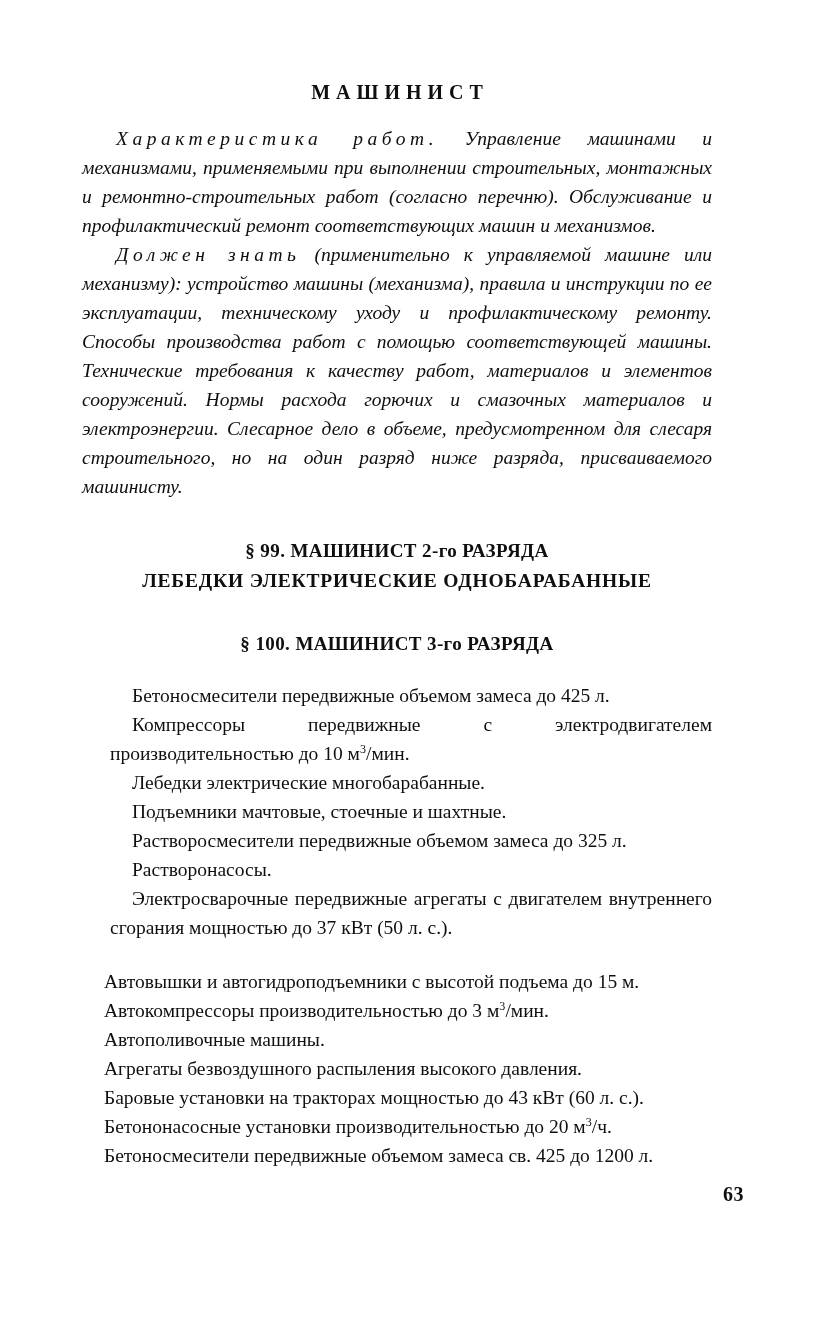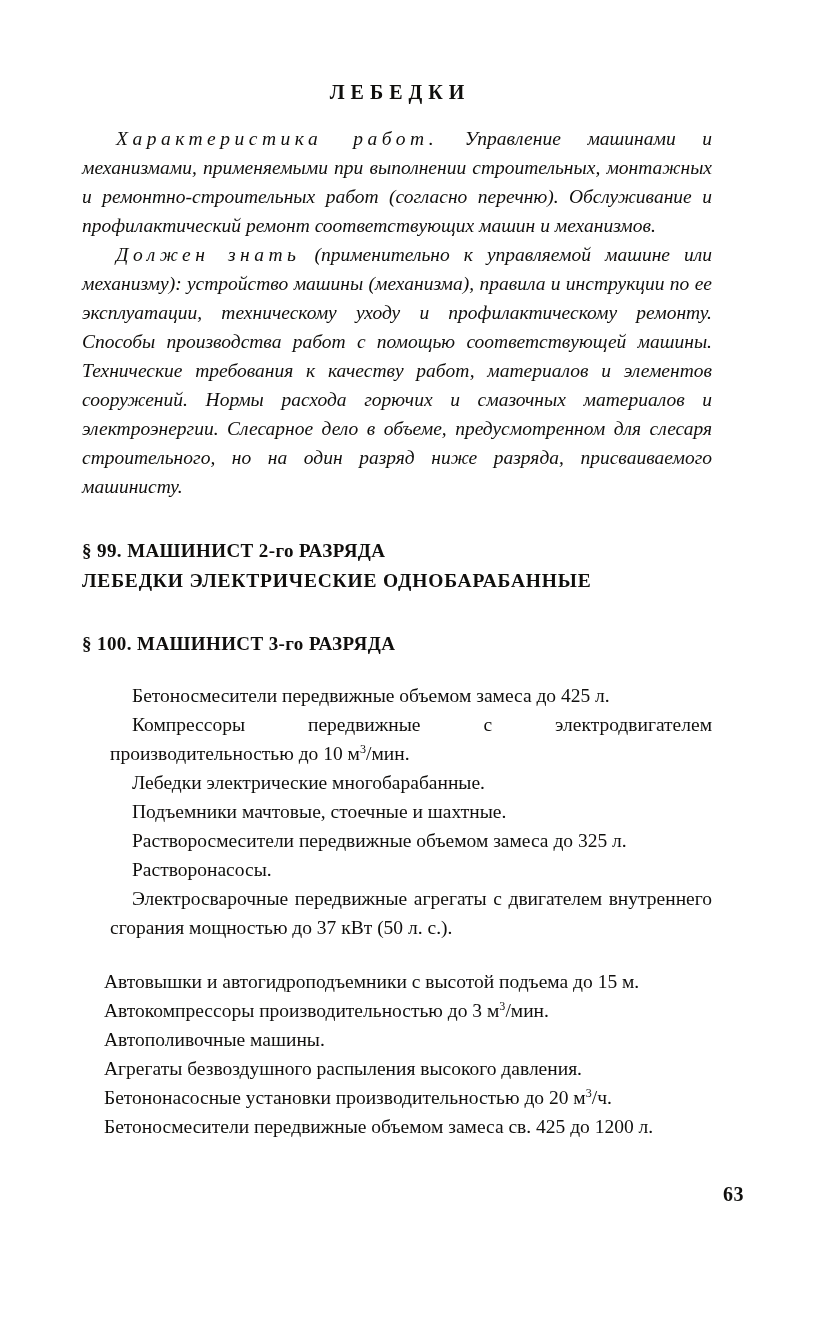--- a/index.html
+++ b/index.html
@@ -57,21 +57,21 @@
     padding-top: 36px;
     text-align: center;
     font-size: 18px;
     font-weight: bold;
     letter-spacing: 4.2px;
     text-indent: 4.2px;
     line-height: 1.3;
   }
   .sec-heading {
     margin: 0;
-    text-align: left;
+    text-align: center;
     font-size: 19px;
     font-weight: bold;
     line-height: 30px;
     letter-spacing: 0.4px;
   }
   .sec-heading.s99   { padding-top: 35px; }
   .sec-heading.s99b  { font-size: 19.5px; letter-spacing: 0.8px; }
   .sec-heading.s100  { padding-top: 33px; }
   .sec-heading.s101  { padding-top: 46px; }
 
@@ -106,21 +106,21 @@
     font-weight: bold;
     letter-spacing: 0.5px;
   }
 </style>
 </head>
 <body>
 
 <div class="page">
   <div class="content">
 
-    <h1 class="doc-title">ЛЕБЕДКИ</h1>
+    <h1 class="doc-title">МАШИНИСТ</h1>
 
     <p class="para first"><span class="spaced">Характеристика работ.</span><span> Управление машинами и механизмами, применяемыми при выполнении строительных, монтажных и ремонтно-строительных работ (согласно перечню). Обслуживание и профилактический ремонт соответствующих машин и механизмов.</span></p>
 
     <p class="para"><span class="spaced">Должен знать</span><span> (применительно к управляемой машине или механизму): устройство машины (механизма), правила и инструкции по ее эксплуатации, техническому уходу и профилактическому ремонту. Способы производства работ с помощью соответствующей машины. Технические требования к качеству работ, материалов и элементов сооружений. Нормы расхода горючих и смазочных материалов и электроэнергии. Слесарное дело в объеме, предусмотренном для слесаря строительного, но на один разряд ниже разряда, присваиваемого машинисту.</span></p>
 
 
     <h3 class="sec-heading s99">§ 99. МАШИНИСТ 2-го РАЗРЯДА</h3>
     <h3 class="sec-heading s99b">ЛЕБЕДКИ ЭЛЕКТРИЧЕСКИЕ ОДНОБАРАБАННЫЕ</h3>
 
     <h3 class="sec-heading s100">§ 100. МАШИНИСТ 3-го РАЗРЯДА</h3>
@@ -132,20 +132,21 @@
       <li class="nojust">Растворосмесители передвижные объемом замеса до 325 л.</li>
       <li class="nojust">Растворонасосы.</li>
       <li>Электросварочные передвижные агрегаты с двигателем внутреннего сгорания мощностью до 37 кВт (50 л. с.).</li>
     </ul>
 
     <ul class="entries after-101">
       <li class="nojust">Автовышки и автогидроподъемники с высотой подъема до 15 м.</li>
       <li class="nojust">Автокомпрессоры производительностью до 3 м<sup>3</sup>/мин.</li>
       <li class="nojust">Автополивочные машины.</li>
       <li class="nojust">Агрегаты безвоздушного распыления высокого давления.</li>
+      <li class="nojust">Баровые установки на тракторах мощностью до 43 кВт (60 л. с.).</li>
       <li class="nojust">Бетононасосные установки производительностью до 20 м<sup>3</sup>/ч.</li>
       <li class="nojust">Бетоносмесители передвижные объемом замеса св. 425 до 1200 л.</li>
     </ul>
 
   </div>
 
   <div class="folio">63</div>
 </div>
 
 </body></html>

